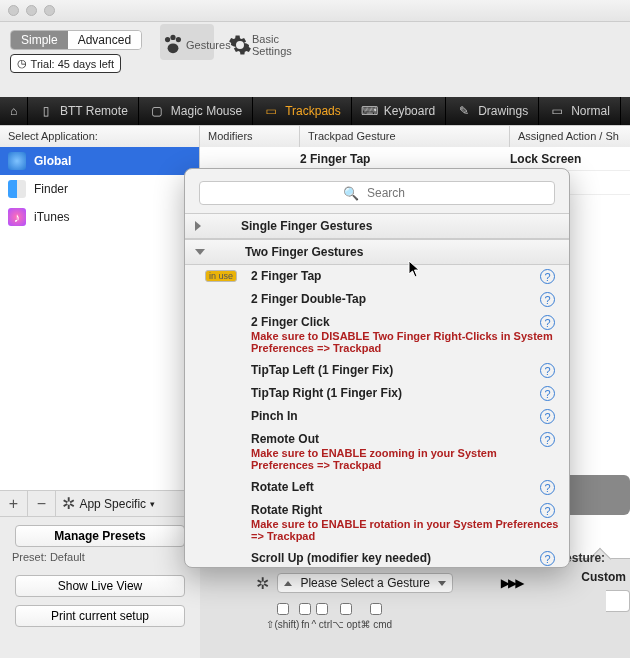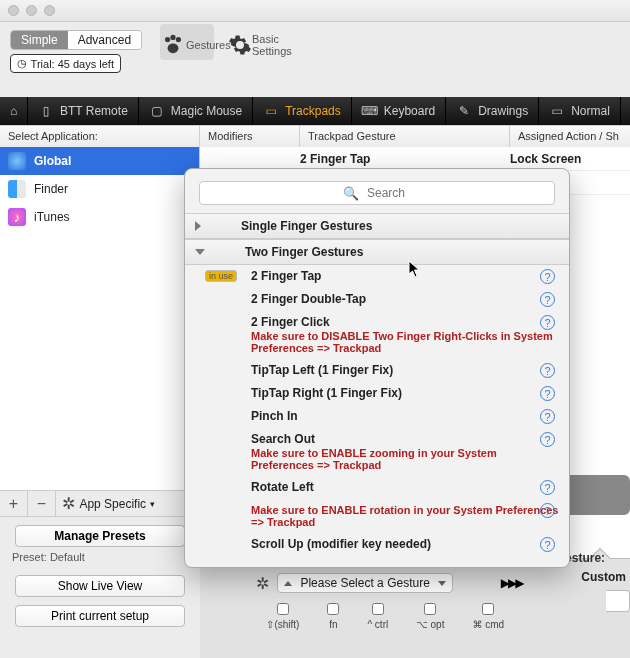--- a/index.html
+++ b/index.html
@@ -36,21 +36,21 @@
   .sf-btn { width: 28px; height: 100%; display: flex; align-items: center; justify-content: center; border-right: 1px solid #ccc; font-size: 16px; color: #555; }
   .app-spec { flex: 1; display: flex; align-items: center; gap: 4px; font-size: 12px; padding-left: 6px; }
   .mac-btn { display: block; width: 170px; margin: 8px auto 4px; padding: 3px 0; text-align: center; border: 1px solid #bbb; border-radius: 4px; background: linear-gradient(#fff,#f2f2f2); font-size: 12px; }
   .preset-lbl { font-size: 11px; color: #555; padding-left: 12px; padding-bottom: 4px; }
   .bottom-panel { position: absolute; left: 200px; right: 0; bottom: 0; height: 100px; background: #e2e2e2; border-top: 1px solid #bbb; padding: 8px 6px; }
   .gesture-select { display: flex; align-items: center; gap: 8px; }
   .sel-btn { background: #fff; border: 1px solid #bbb; border-radius: 4px; padding: 2px 22px; font-size: 12px; position: relative; }
   .sel-btn::before, .sel-btn::after { content: ""; position: absolute; width: 0; height: 0; border-left: 4px solid transparent; border-right: 4px solid transparent; }
   .sel-btn::before { left: 6px; top: 7px; border-bottom: 5px solid #666; }
   .sel-btn::after { right: 6px; top: 7px; border-top: 5px solid #666; }
-  .mod-row { display: flex; gap: 28px; margin-top: 10px; padding-left: 60px; }
+  .mod-row { display: flex; margin-top: 10px; padding-left: 60px; }
   .mod { display: flex; flex-direction: column; align-items: center; gap: 4px; font-size: 10px; color: #444; }
   .mod input { width: 12px; height: 12px; }
   .popover { position: absolute; left: 184px; top: 168px; width: 386px; height: 400px; background: #f2f2f2; border: 1px solid #aaa; border-radius: 8px; box-shadow: 0 10px 30px rgba(0,0,0,.3); overflow: hidden; }
   .pop-search { margin: 12px 14px 8px; }
   .pop-search input { width: 100%; height: 24px; border: 1px solid #c8c8c8; border-radius: 4px; padding: 0 8px 0 26px; font-size: 12px; background: #fff; }
   .search-wrap { position: relative; }
   .search-wrap .sicon { position: absolute; left: 50%; top: 5px; transform: translateX(-34px); color: #888; font-size: 13px; }
   .group-head { background: linear-gradient(#f6f6f6,#e8e8e8); border-top: 1px solid #ccc; border-bottom: 1px solid #ccc; padding: 5px 10px; font-size: 12px; font-weight: 700; display: flex; align-items: center; gap: 14px; }
   .tri { display: inline-block; width: 0; height: 0; }
   .tri.right { border-top: 5px solid transparent; border-bottom: 5px solid transparent; border-left: 6px solid #7a7a7a; }
@@ -264,29 +264,30 @@
     </div>
     <div class="gitem">
       <div class="title">TipTap Right (1 Finger Fix)</div>
       <span class="help">?</span>
     </div>
     <div class="gitem">
       <div class="title">Pinch In</div>
       <span class="help">?</span>
     </div>
     <div class="gitem">
-      <div class="title">Search Out</div>
+      <div class="title">Remote Out</div>
       <div class="warn">Make sure to ENABLE zooming in your System Preferences =&gt; Trackpad</div>
       <span class="help">?</span>
     </div>
     <div class="gitem">
       <div class="title">Rotate Left</div>
       <span class="help">?</span>
     </div>
     <div class="gitem">
+      <div class="title">Rotate Right</div>
       <div class="warn">Make sure to ENABLE rotation in your System Preferences =&gt; Trackpad</div>
       <span class="help">?</span>
     </div>
     <div class="gitem">
       <div class="title">Scroll Up (modifier key needed)</div>
       <span class="help">?</span>
     </div>
   </div>
 </div>
 

